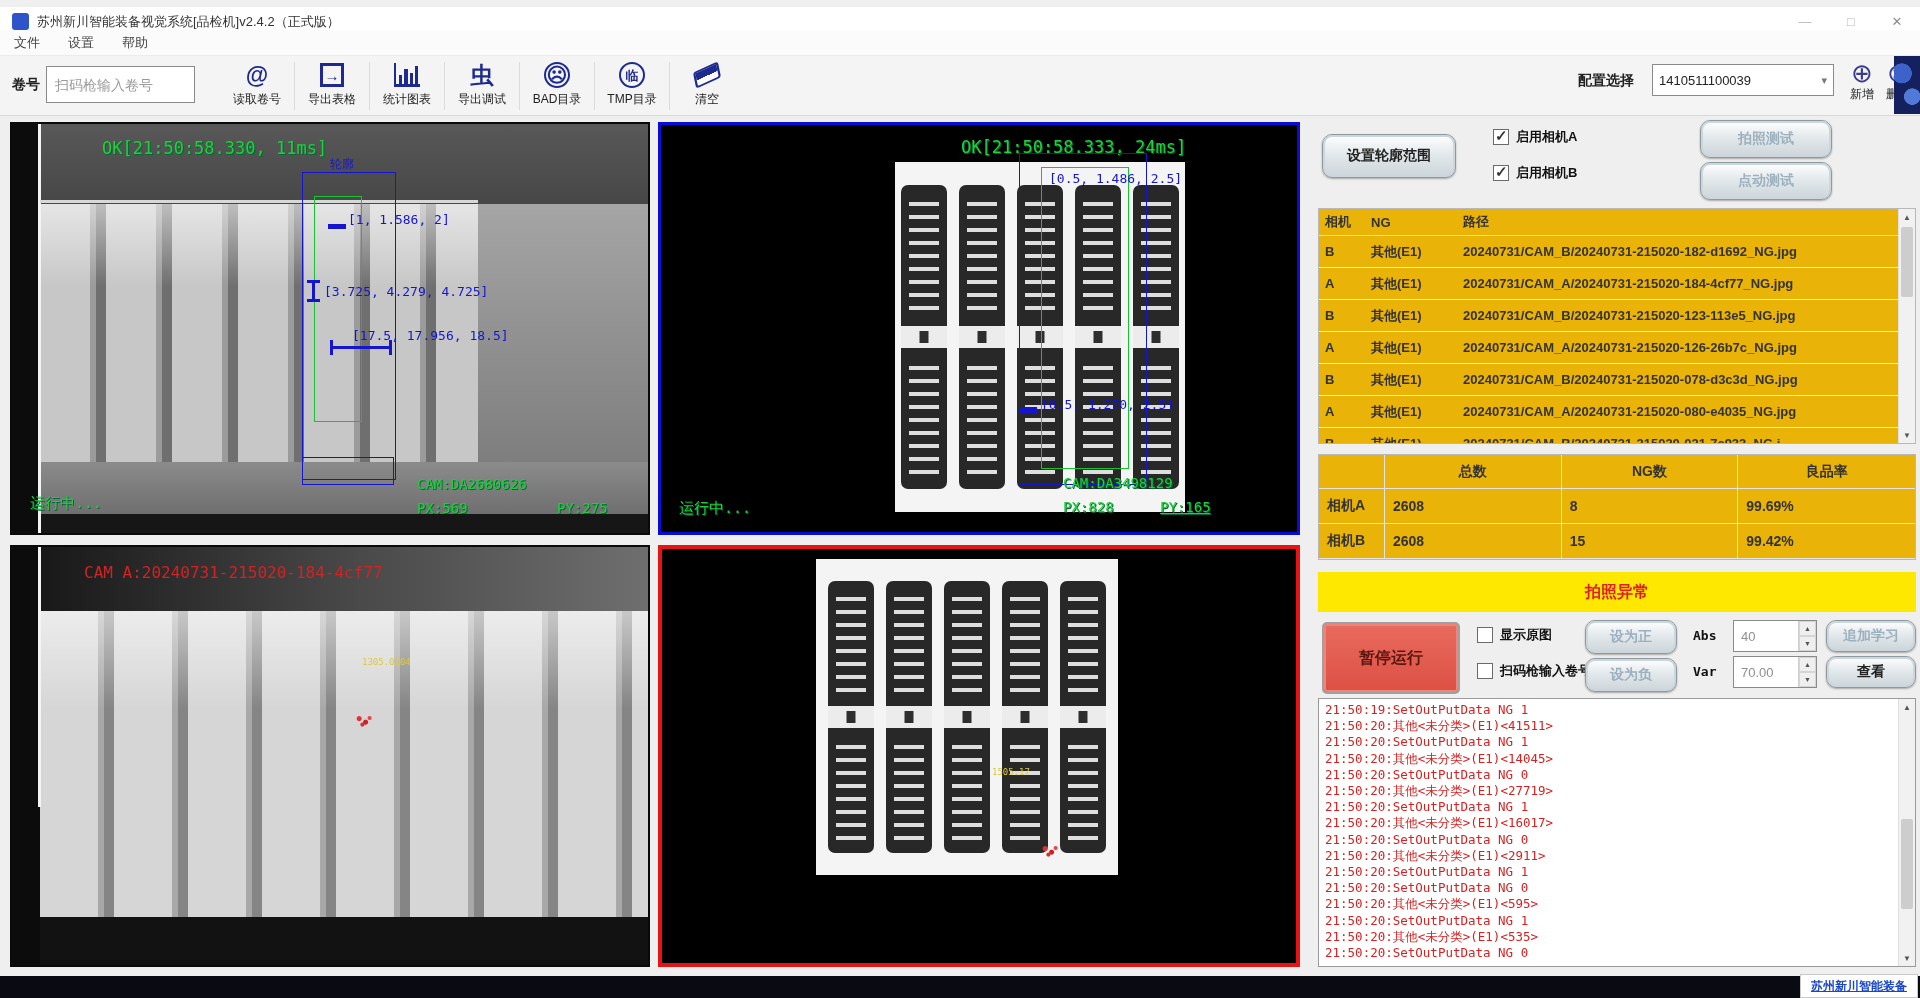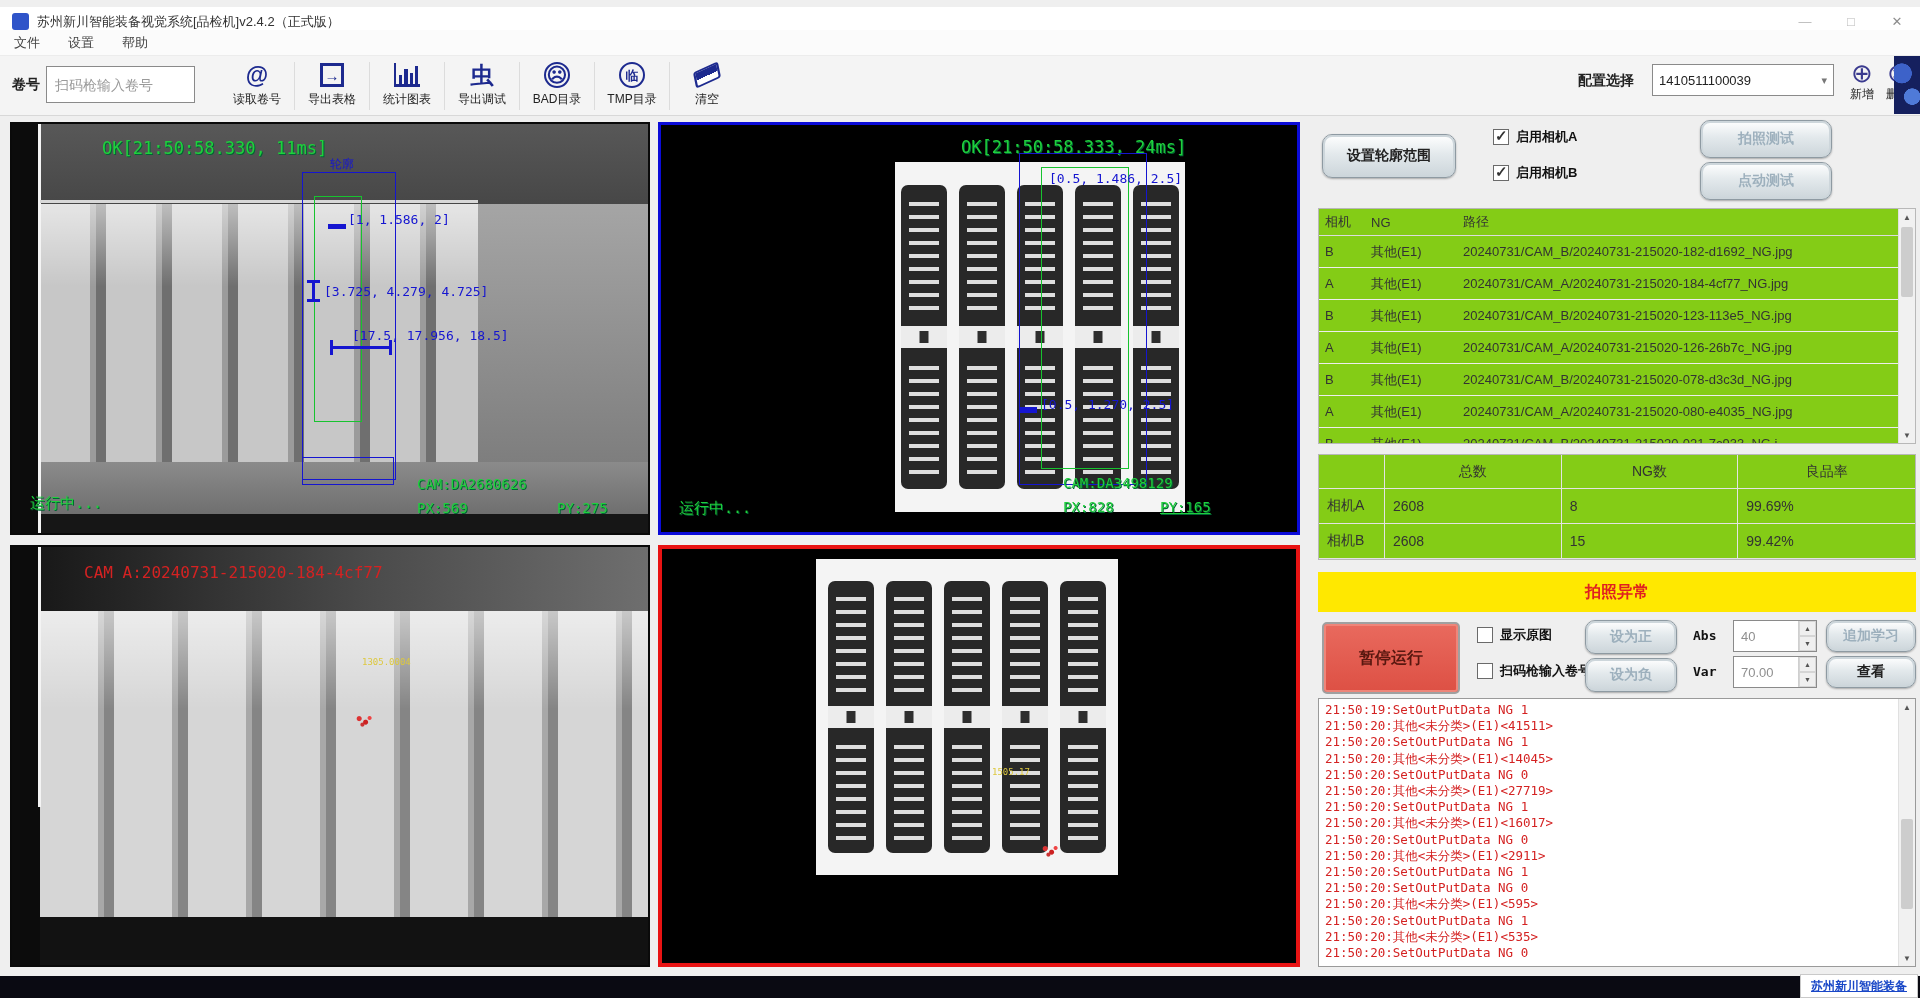--- a/index.html
+++ b/index.html
@@ -84,21 +84,21 @@
   
   .btn3d{display:flex;align-items:center;justify-content:center;border:1px solid #8e9aa2;border-radius:10px;
      background:linear-gradient(180deg,#ffffff,#e3e9ec 45%,#ccd5da);
      box-shadow:0 0 0 2px #cdd6db inset,0 1px 2px rgba(0,0,0,.3);
      font-size:14px;font-weight:bold;color:#222;}
   .btn3d.dis{color:#9db0bd;}
   .cb{display:flex;align-items:center;gap:7px;}
   .cbbox{width:16px;height:16px;background:#fff;border:1px solid #6a6a6a;position:relative;flex:0 0 auto;}
   .cbbox.on::after{content:"✓";position:absolute;left:1px;top:-3px;font-size:15px;color:#333;font-weight:bold;}
   .cblabel{font-size:13px;font-weight:bold;color:#111;white-space:nowrap;}
-  .tablebox{background:#84cc16;border:1px solid #b8b8b8;}
+  .tablebox{background:#eab308;border:1px solid #b8b8b8;font-weight:bold;}
   .ngrow{display:grid;grid-template-columns:46px 92px 1fr;align-items:center;height:32px;border-bottom:1px solid #ededed;font-size:13px;color:#333;}
   .ngrow div{padding:0 6px;white-space:nowrap;overflow:hidden;}
   .nghead{height:27px;border-bottom:1px solid #dcdcdc;font-size:13px;color:#333;}
   .nghead .c3{text-align:left;}
   .vsb{position:absolute;top:0;right:0;bottom:0;width:17px;background:#f1f1f1;border-left:1px solid #e0e0e0;}
   .vsb .ar{position:absolute;left:0;right:0;height:16px;display:flex;align-items:center;justify-content:center;color:#555;font-size:8px;}
   .vsb .ar.dn{bottom:0;}
   .vsb .thumb{position:absolute;left:2px;right:2px;background:#cdcdcd;border-radius:2px;}
   .statgrid{display:grid;grid-template-columns:66px 1fr 1fr 1fr;font-size:14px;color:#333;}
   .statgrid>div{border-bottom:1px solid #e3e3e3;border-right:1px solid #e3e3e3;display:flex;align-items:center;padding:0 8px;height:35px;}

